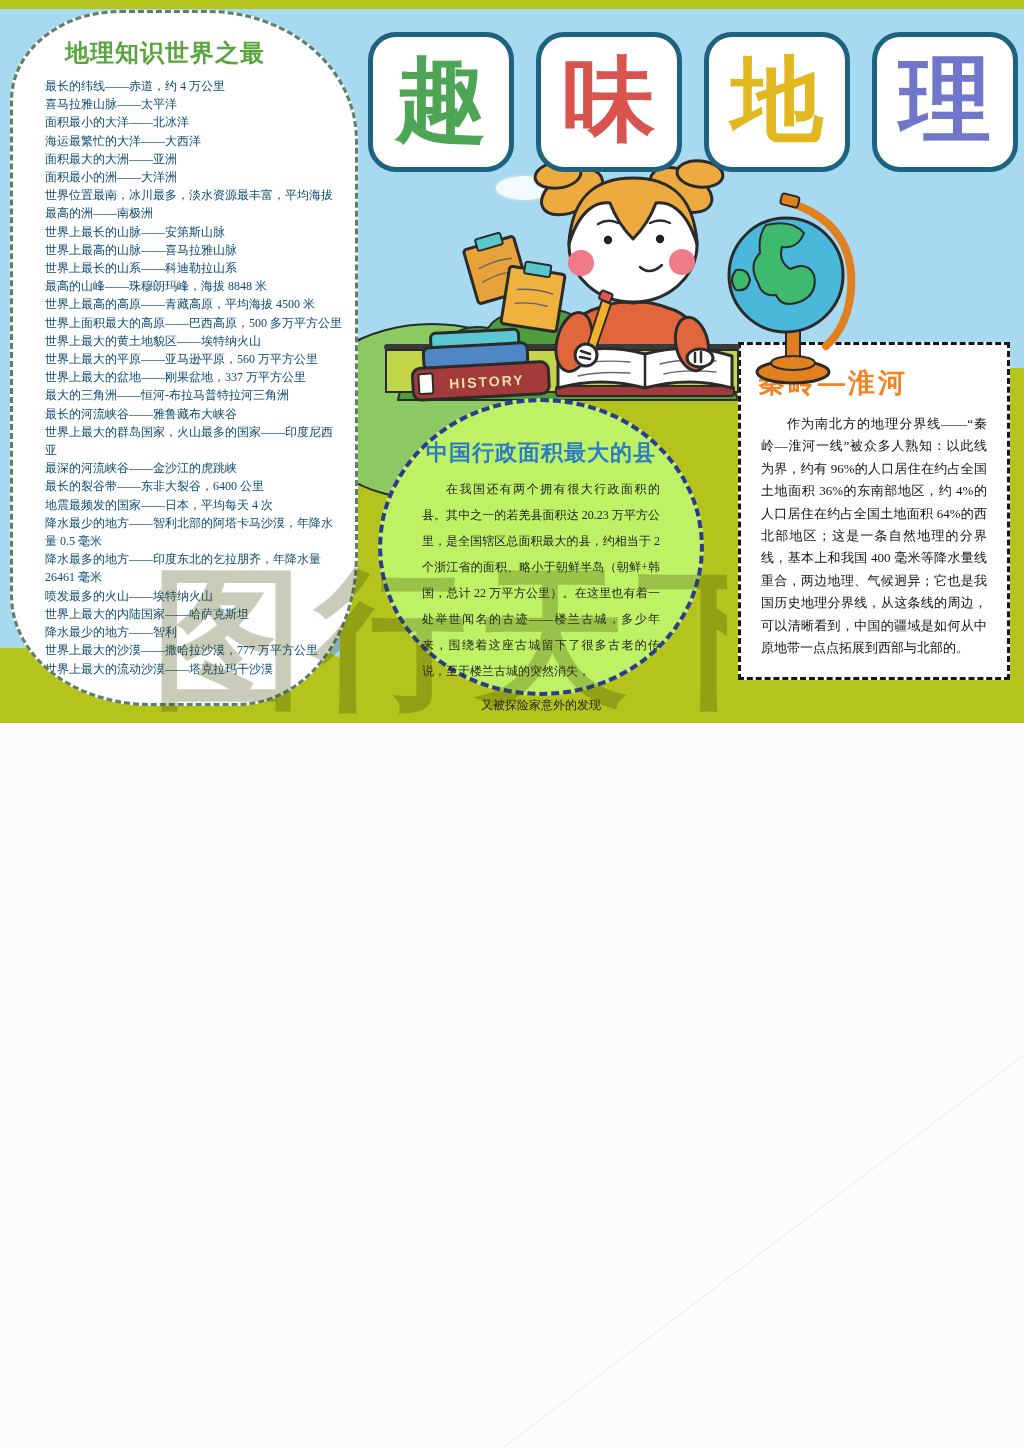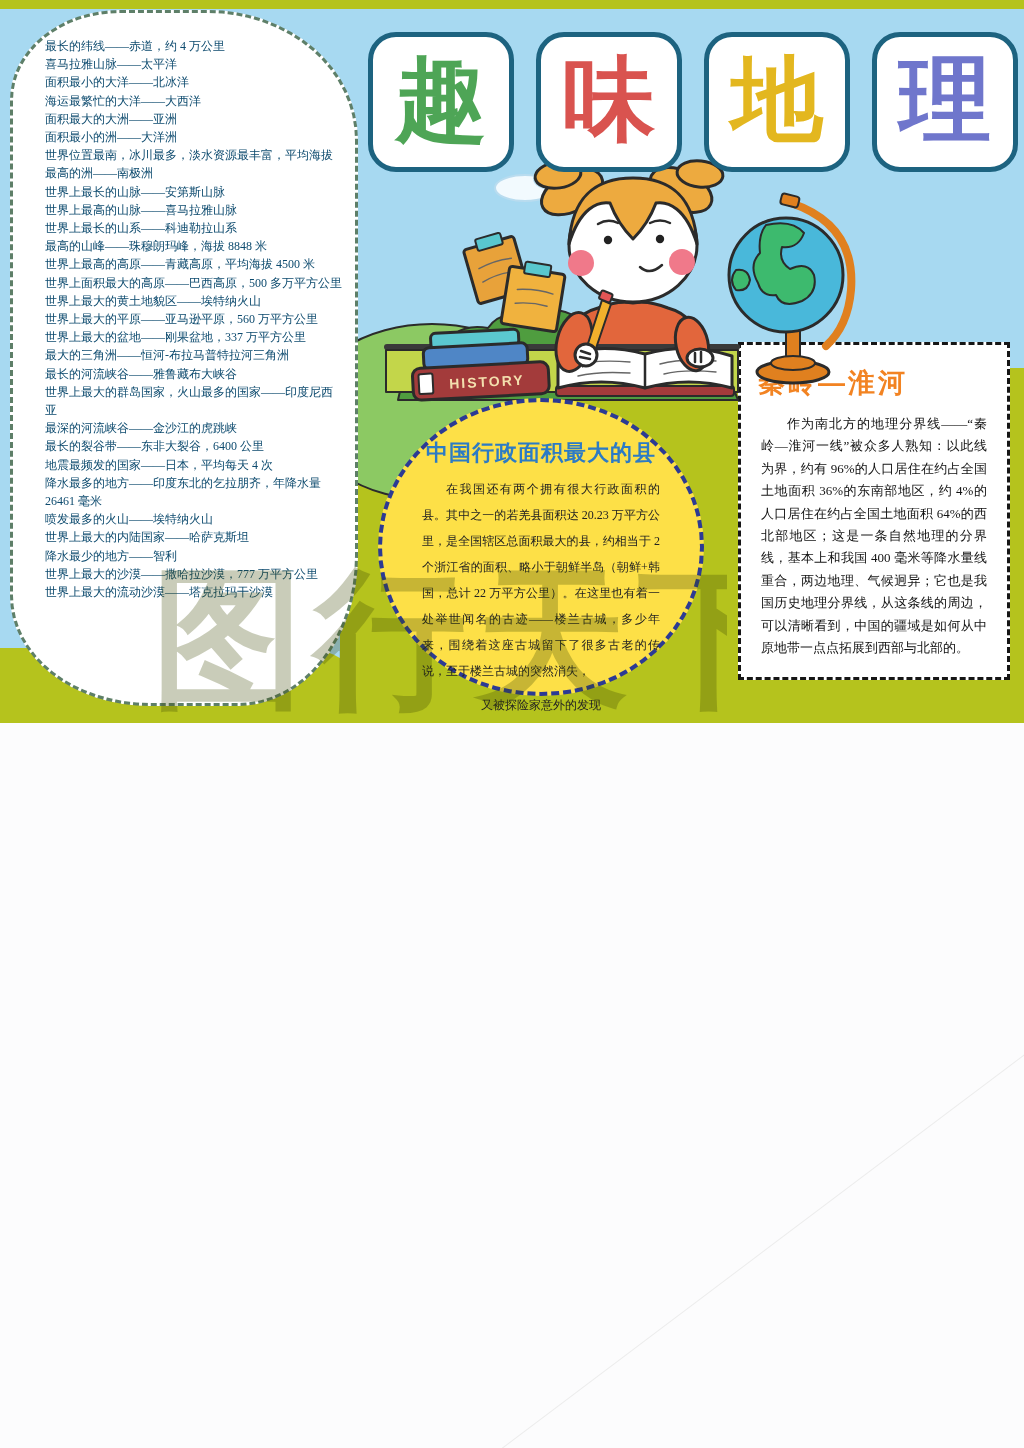--- a/index.html
+++ b/index.html
@@ -34,21 +34,21 @@
 
   
   .qbox{position:absolute;left:738px;top:342px;width:272px;height:338px;box-sizing:border-box;
         background:#fff;border:3px dashed #161616;padding:12px 17px 0;z-index:2;}
   .qbox h3{margin:8px 0 12px;color:#f28322;font-family:"Liberation Sans",sans-serif;
         font-weight:800;font-size:27px;letter-spacing:3px;}
   .qbox p{margin:3px;font-size:13px;line-height:22.4px;text-align:justify;text-indent:2em;color:#111;}
 
   
   .ccircle{position:absolute;left:378px;top:398px;width:326px;height:298px;box-sizing:border-box;
-        background:#fde047;border:4px dashed #2c3a94;border-radius:50%;padding:26px 32px 0;z-index:4;}
+        background:#bef264;border:4px dashed #2c3a94;border-radius:50%;padding:26px 32px 0;z-index:4;}
   .ccircle h3{margin:10px 0 6px;text-align:center;color:#2c7bc5;font-family:"Liberation Sans",sans-serif;
         font-weight:800;font-size:22px;letter-spacing:1px;white-space:nowrap;}
   .ccircle p.cbody{margin:8px;font-size:12px;line-height:26px;text-align:justify;text-indent:2em;color:#222;}
   .ccircle p.ccenter{margin:7px;font-size:12px;line-height:26px;text-align:center;color:#222;}
 
   
   .wm{position:absolute;font-weight:700;pointer-events:none;white-space:nowrap;overflow:hidden;}
   .wm-top{left:152px;top:538px;width:575px;font-size:152px;letter-spacing:10px;color:rgba(62,72,4,0.28);z-index:6;}
   .diag{position:absolute;left:150px;top:990px;width:1150px;border-top:1.5px solid #ececec;
         transform:rotate(-37deg);transform-origin:left top;z-index:1;}
@@ -167,20 +167,21 @@
         <ellipse class="f-stand s thin" cx="473" cy="213" rx="22" ry="7"></ellipse>
         <path class="arm" d="M471,53 Q536,75 531,140 Q528,176 506,196"></path>
         <rect class="f-stand s thin" x="461" y="45" width="18" height="11" rx="3" transform="rotate(14 470 50)"></rect>
         <circle class="f-globe s" cx="466" cy="125" r="57"></circle>
         <path class="f-land s thin" d="M446,75 q26,-6 38,8 q-6,16 -22,14 q-4,14 8,22 q18,-8 24,6 q4,18 -12,26 q-20,8 -26,-6 q-14,2 -18,-12 q-10,-18 2,-30 q-2,-18 6,-28 Z"></path>
         <path class="f-land s thin" d="M416,120 q12,-2 14,10 q-2,12 -14,10 q-8,-10 0,-20 Z"></path>
       </g>
     </svg>
 
     <div class="blob facts">
+      <h2>地理知识世界之最</h2>
       <div>
           <div class="fact">最长的纬线——赤道，约 4 万公里</div>
           <div class="fact">喜马拉雅山脉——太平洋</div>
           <div class="fact">面积最小的大洋——北冰洋</div>
           <div class="fact">海运最繁忙的大洋——大西洋</div>
           <div class="fact">面积最大的大洲——亚洲</div>
           <div class="fact">面积最小的洲——大洋洲</div>
           <div class="fact">世界位置最南，冰川最多，淡水资源最丰富，平均海拔最高的洲——南极洲</div>
           <div class="fact">世界上最长的山脉——安第斯山脉</div>
           <div class="fact">世界上最高的山脉——喜马拉雅山脉</div>
@@ -190,20 +191,21 @@
           <div class="fact">世界上面积最大的高原——巴西高原，500 多万平方公里</div>
           <div class="fact">世界上最大的黄土地貌区——埃特纳火山</div>
           <div class="fact">世界上最大的平原——亚马逊平原，560 万平方公里</div>
           <div class="fact">世界上最大的盆地——刚果盆地，337 万平方公里</div>
           <div class="fact">最大的三角洲——恒河-布拉马普特拉河三角洲</div>
           <div class="fact">最长的河流峡谷——雅鲁藏布大峡谷</div>
           <div class="fact">世界上最大的群岛国家，火山最多的国家——印度尼西亚</div>
           <div class="fact">最深的河流峡谷——金沙江的虎跳峡</div>
           <div class="fact">最长的裂谷带——东非大裂谷，6400 公里</div>
           <div class="fact">地震最频发的国家——日本，平均每天 4 次</div>
+          <div class="fact">降水最少的地方——智利北部的阿塔卡马沙漠，年降水量 0.5 毫米</div>
           <div class="fact">降水最多的地方——印度东北的乞拉朋齐，年降水量 26461 毫米</div>
           <div class="fact">喷发最多的火山——埃特纳火山</div>
           <div class="fact">世界上最大的内陆国家——哈萨克斯坦</div>
           <div class="fact">降水最少的地方——智利</div>
           <div class="fact">世界上最大的沙漠——撒哈拉沙漠，777 万平方公里</div>
           <div class="fact">世界上最大的流动沙漠——塔克拉玛干沙漠</div>
         </div>
     </div>
 
     <div class="title-row colored-title">

